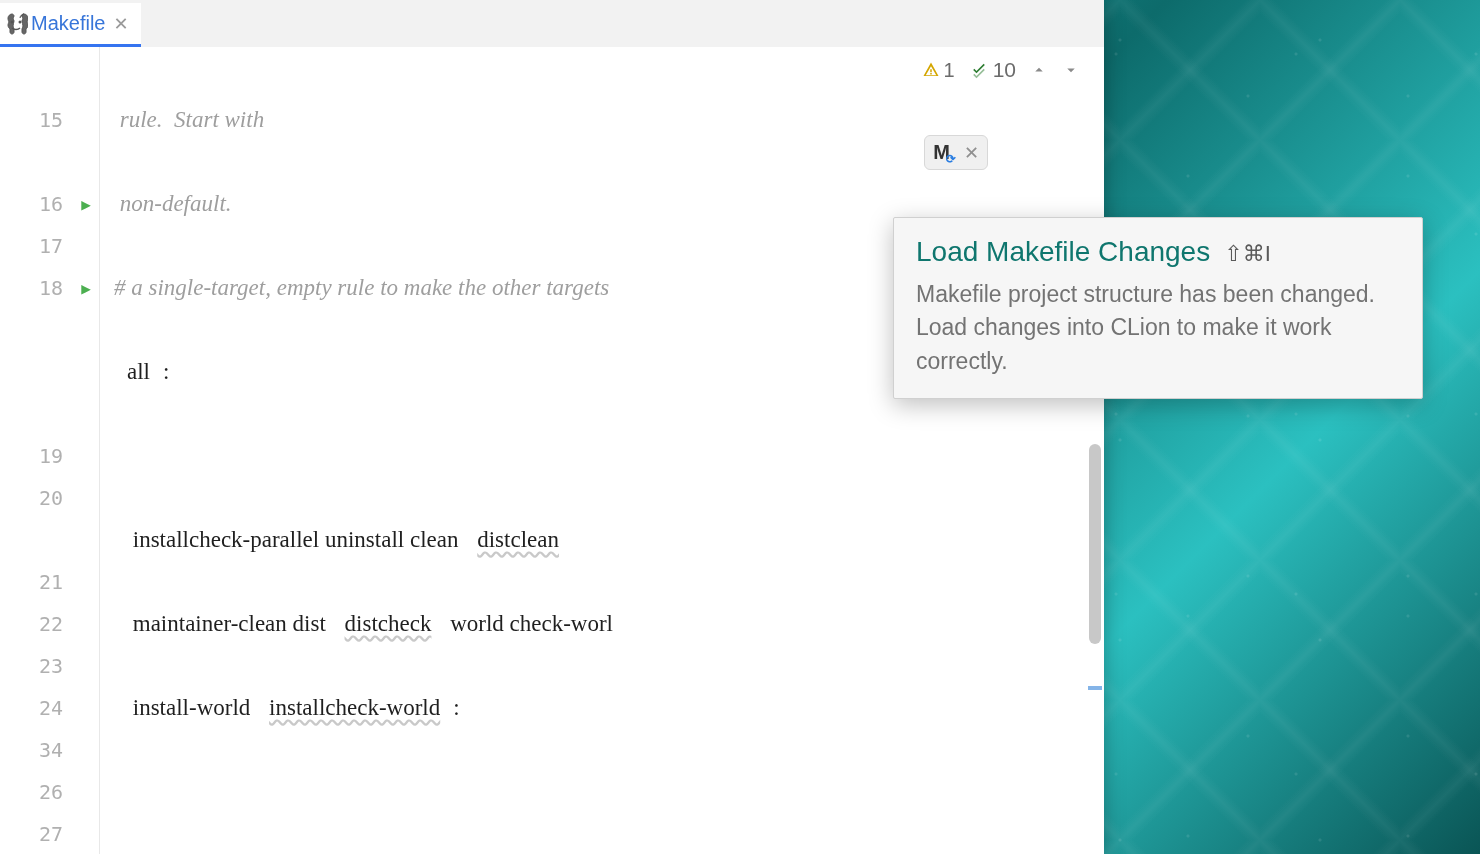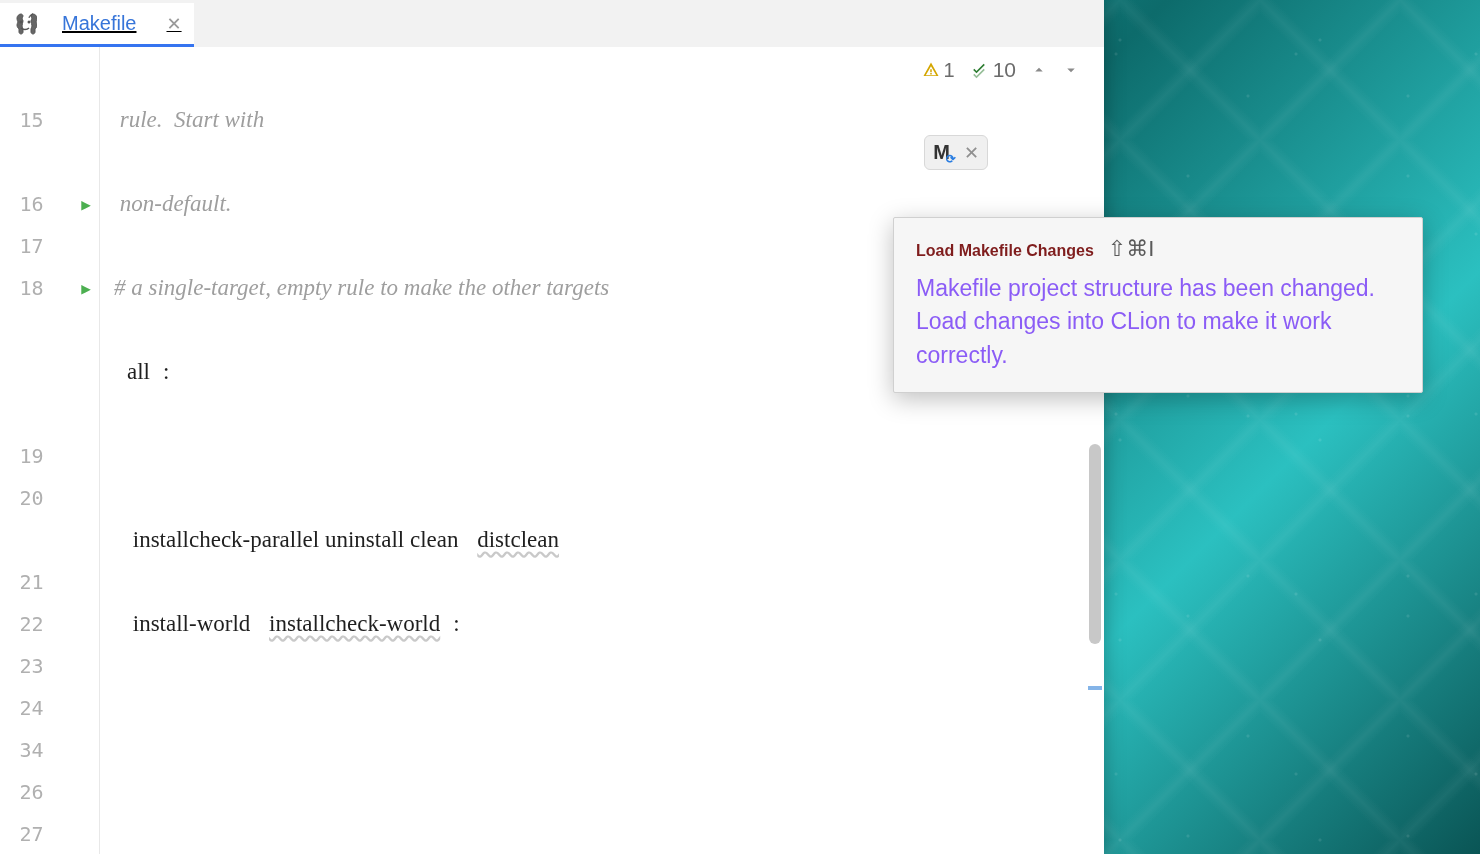--- a/index.html
+++ b/index.html
@@ -36,24 +36,23 @@
   height: 47px;
   background: #f2f2f2;
   display: flex;
   align-items: flex-end;
 }
 .tab {
   height: 44px;
   background: #fff;
   display: flex;
   align-items: center;
-  padding: 0 12px 0 12px;
+  padding: 0 12px 0 3px;
   border-bottom: 3px solid #3574f0;
-  gap: 24px;
-  text-decoration: underline;
+  gap: 2px;
 }
 .tab-icon {
   width: 26px;
   height: 26px;
   display: flex;
   align-items: center;
   justify-content: center;
   color: #555;
 }
 .tab-label {
@@ -76,21 +75,21 @@
   background: #fff;
   padding-top: 10px;
   flex-shrink: 0;
   border-right: 1px solid #e8e8e8;
   position: relative;
 }
 .line-row {
   height: 42px;
   display: flex;
   align-items: center;
-  justify-content: center;
+  justify-content: flex-end;
   padding-right: 36px;
   color: #b0b0b0;
   font-size: 20px;
   font-family: "Menlo", "Consolas", monospace;
   position: relative;
 }
 .fold-arrow {
   position: absolute;
   right: 8px;
   color: #4caf50;
@@ -173,30 +172,30 @@
   padding: 18px 22px 20px 22px;
   z-index: 100;
 }
 .tooltip-title-row {
   display: flex;
   align-items: baseline;
   gap: 14px;
   margin-bottom: 10px;
 }
 .tooltip-title {
-  color: #7f1d1d;
-  font-size: 16px;
-  font-weight: 700;
+  color: #0f766e;
+  font-size: 28px;
+  font-weight: 400;
 }
 .tooltip-shortcut {
   color: #5a5a5a;
   font-size: 22px;
 }
 .tooltip-body {
-  color: #8b5cf6;
+  color: #737373;
   font-size: 23px;
   line-height: 1.45;
 }
 
 .scrollbar-track {
   position: absolute;
   top: 47px;
   right: 0;
   width: 16px;
   height: calc(100% - 47px);
@@ -345,20 +344,21 @@
         </div>
     </div>
 
     <div class="code-area">
 <span class="code-line"><span class="c-comment"> rule.  Start with</span></span>
 <span class="code-line"><span class="c-comment"> non-default.</span></span>
 <span class="code-line"><span class="c-comment"># a single-target, empty rule to make the other targets</span></span>
 <span class="code-line"><span class="c-black">all</span><span class="c-black">:</span></span>
 <span class="code-line"></span>
 <span class="code-line"><span class="c-black"> installcheck-parallel uninstall clean </span><span class="c-black underline-wavy">distclean</span></span>
+<span class="code-line"><span class="c-black"> maintainer-clean dist </span><span class="c-black underline-wavy">distcheck</span><span class="c-black"> world check-worl</span></span>
 <span class="code-line"><span class="c-black"> install-world </span><span class="c-black underline-wavy">installcheck-world</span><span class="c-black">:</span></span>
 
 
 
 
 
 
 
 
 

